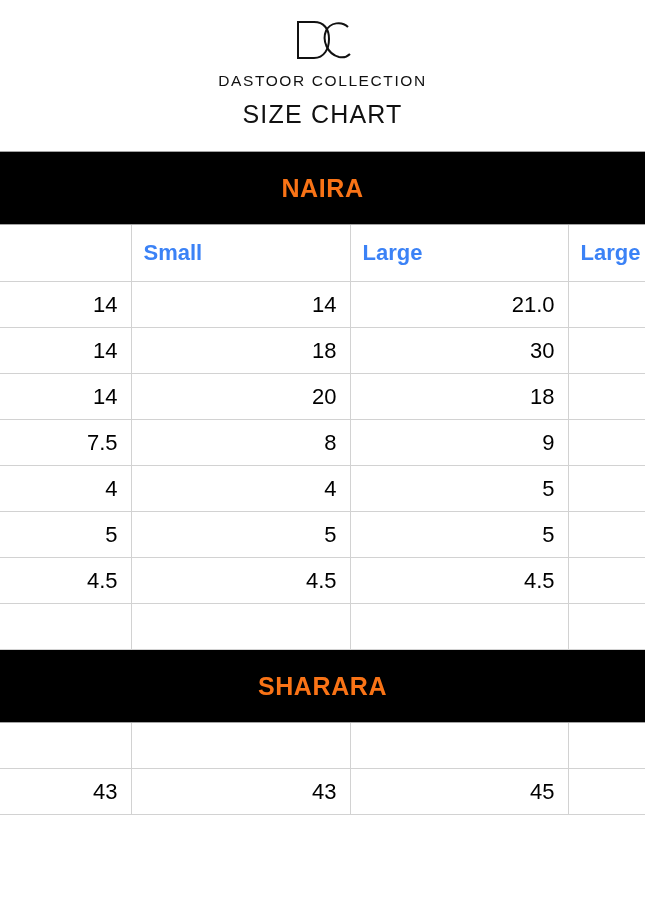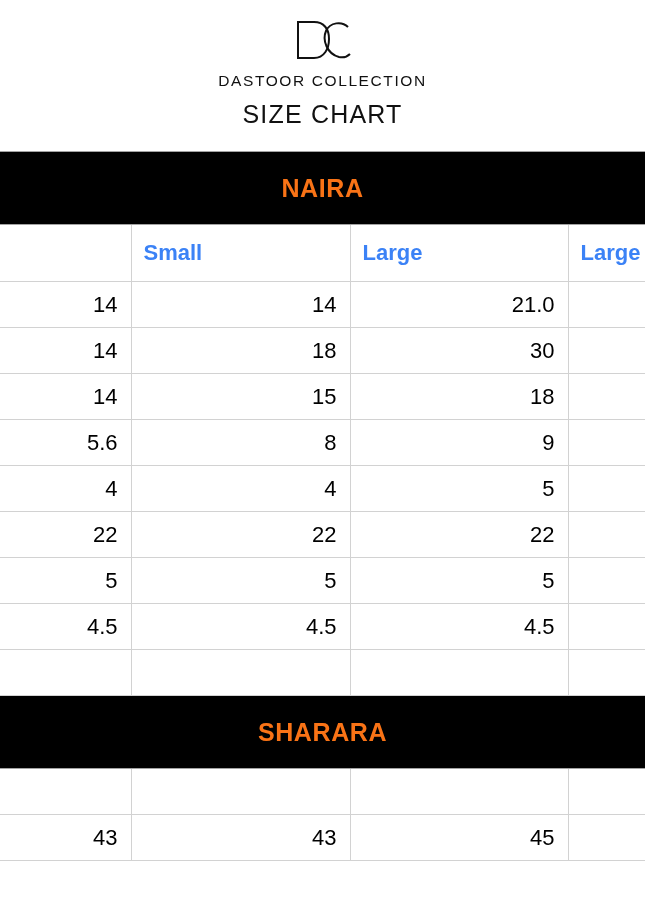--- a/index.html
+++ b/index.html
@@ -153,43 +153,37 @@
         <td class="val"></td>
       </tr>
       <tr>
         <td class="label-cell">14</td>
         <td class="val">18</td>
         <td class="val">30</td>
         <td class="val"></td>
       </tr>
       <tr>
         <td class="label-cell">14</td>
-        <td class="val">15</td>
+        <td class="val">20</td>
         <td class="val">18</td>
         <td class="val"></td>
       </tr>
       <tr>
-        <td class="label-cell">5.6</td>
+        <td class="label-cell">7.5</td>
         <td class="val">8</td>
         <td class="val">9</td>
         <td class="val"></td>
       </tr>
       <tr>
         <td class="label-cell">4</td>
         <td class="val">4</td>
         <td class="val">5</td>
         <td class="val"></td>
       </tr>
       <tr>
-        <td class="label-cell">22</td>
-        <td class="val">22</td>
-        <td class="val">22</td>
-        <td class="val"></td>
-      </tr>
-      <tr>
         <td class="label-cell">5</td>
         <td class="val">5</td>
         <td class="val">5</td>
         <td class="val"></td>
       </tr>
       <tr>
         <td class="label-cell">4.5</td>
         <td class="val">4.5</td>
         <td class="val">4.5</td>
         <td class="val"></td>

